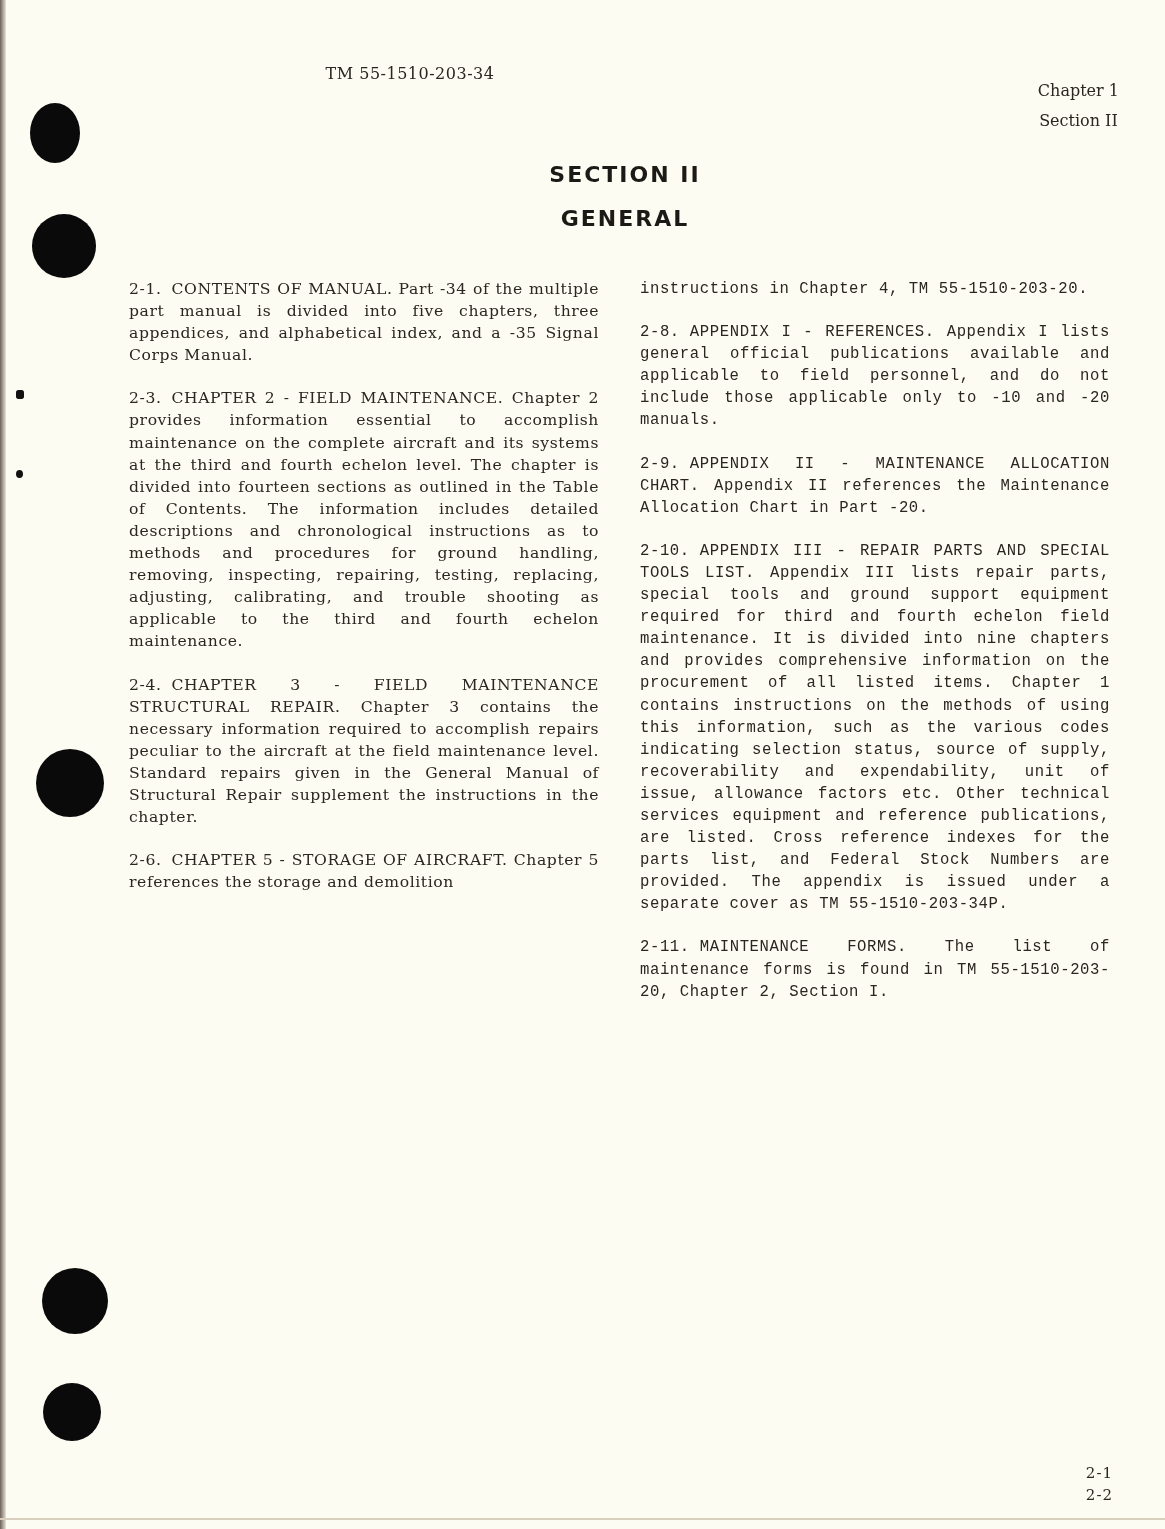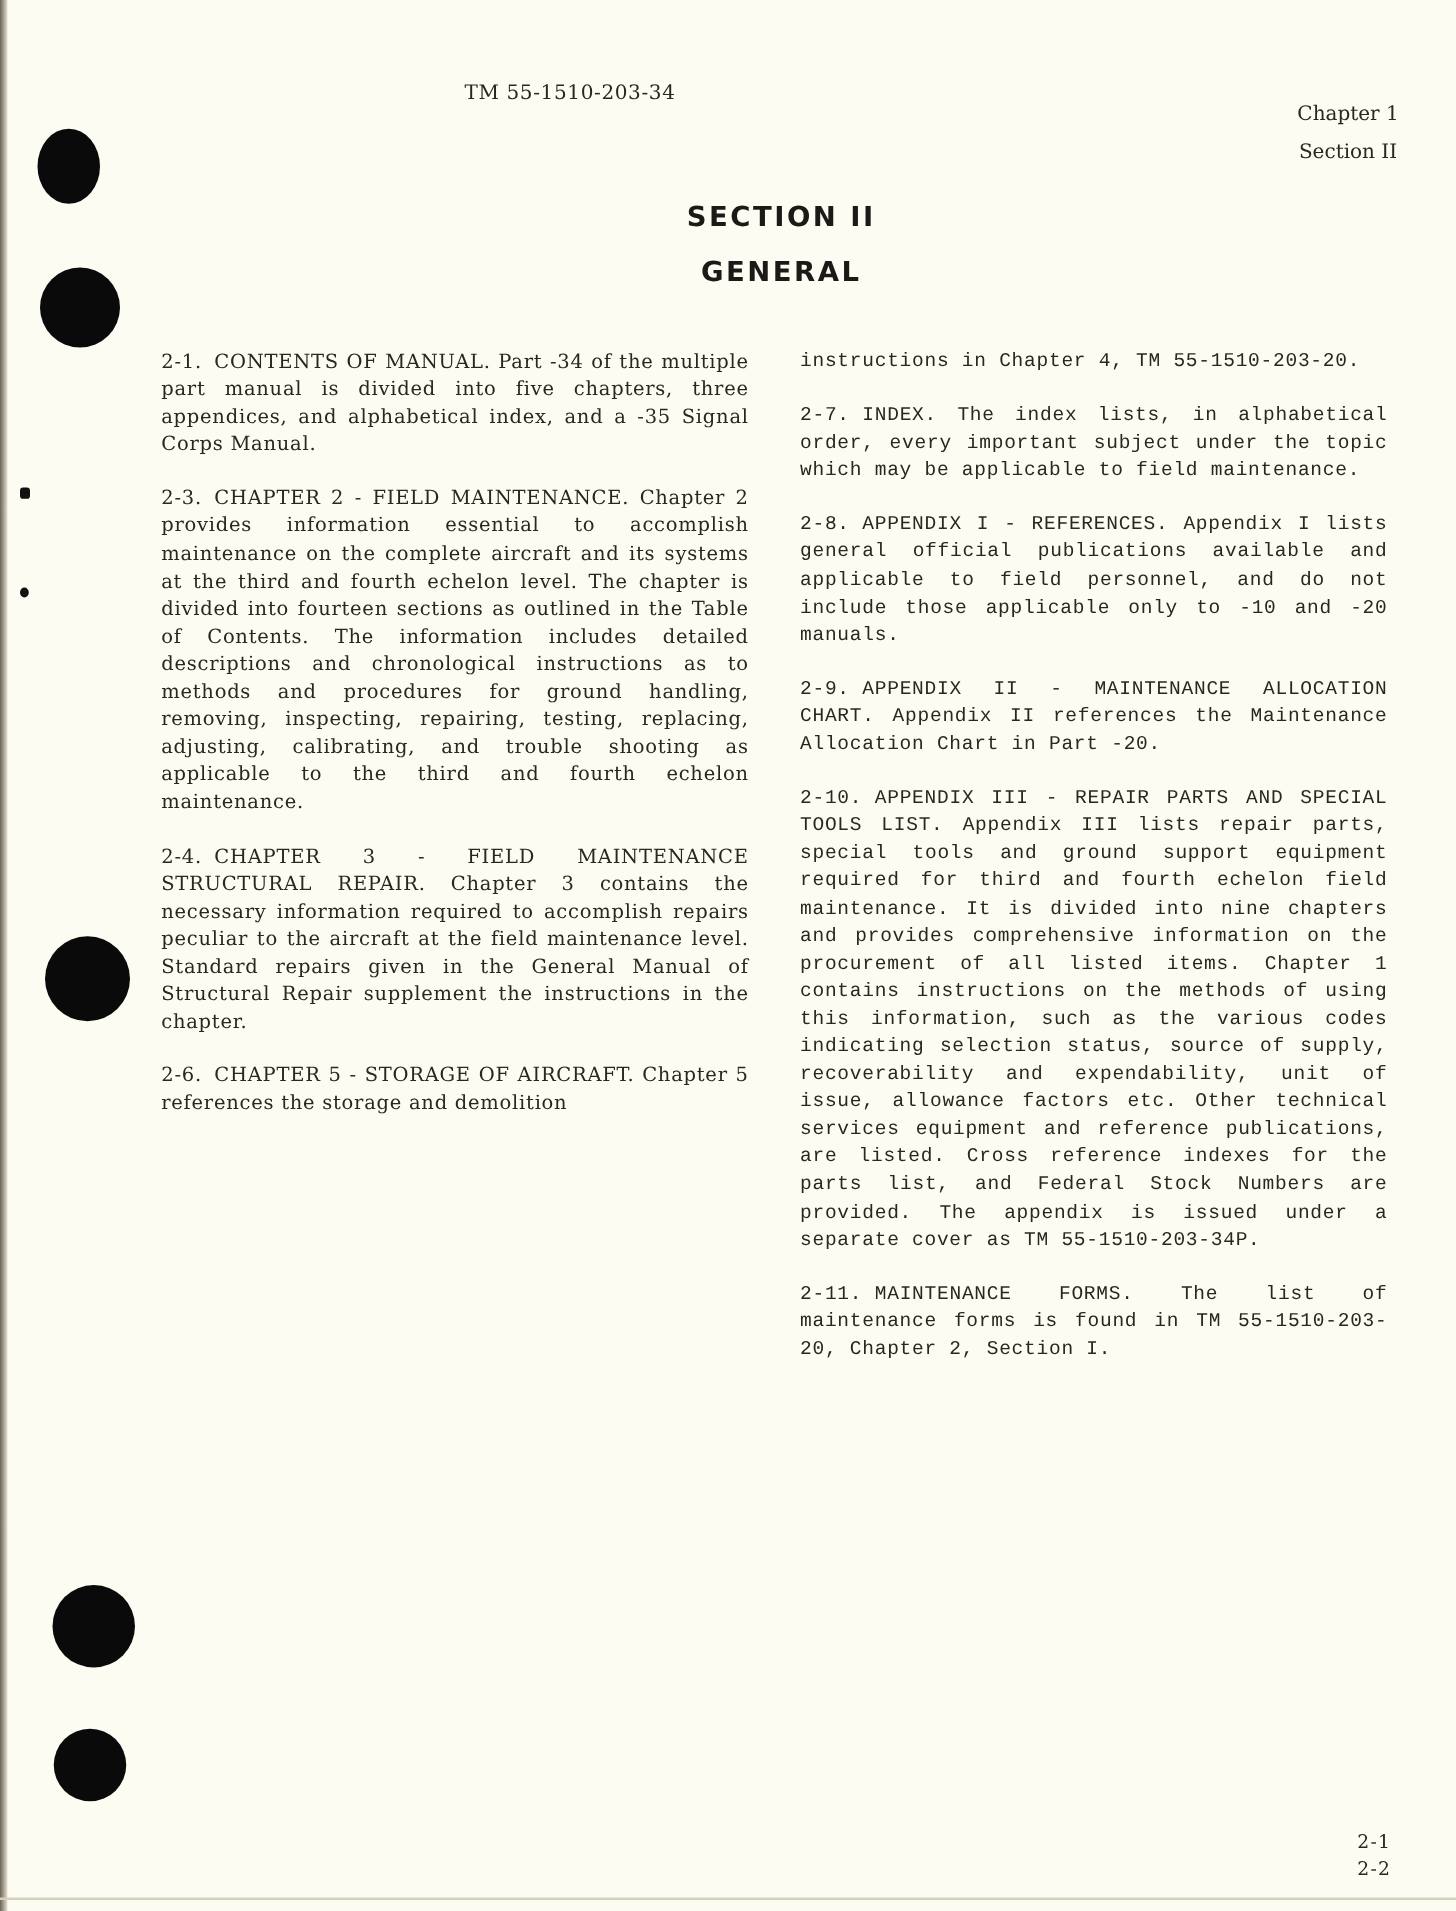--- a/index.html
+++ b/index.html
@@ -14,21 +14,21 @@
   .left-edge {
     position: absolute; left: 0; top: 0; width: 6px; height: 1529px;
     background: linear-gradient(to right, #6b6259, #e9e3d3);
   }
   .hole {
     position: absolute; background: #0a0a0a; border-radius: 50%;
   }
   .dot { position: absolute; background: #111; border-radius: 50%; }
   .hdr-center {
     position: absolute; top: 64px; left: 0; width: 820px; text-align: center;
-    font-size: 16px; letter-spacing: 0.5px; padding-left: 46px;
+    font-size: 16px; letter-spacing: 0.5px;
   }
   .hdr-right {
     position: absolute; top: 76px; right: 46px; text-align: center;
     font-size: 16px; line-height: 30px;
   }
   .title {
     position: absolute; left: 0; width: 1250px; text-align: center;
     font-family: "DejaVu Sans", sans-serif; font-weight: bold;
     font-size: 22px; letter-spacing: 2px; color: #1c1a16;
   }
@@ -73,21 +73,20 @@
 
 <div class="col left">
   <p class="para"><span class="num">2-1.</span><span>CONTENTS OF MANUAL. Part -34 of the multiple part manual is divided into five chapters, three appendices, and alphabetical index, and a -35 Signal Corps Manual.</span></p>
   <p class="para"><span class="num">2-3.</span><span>CHAPTER 2 - FIELD MAINTENANCE. Chapter 2 provides information essential to accomplish maintenance on the complete aircraft and its systems at the third and fourth echelon level. The chapter is divided into fourteen sections as outlined in the Table of Contents. The information includes detailed descriptions and chronological instructions as to methods and procedures for ground handling, removing, inspecting, repairing, testing, replacing, adjusting, calibrating, and trouble shooting as applicable to the third and fourth echelon maintenance.</span></p>
   <p class="para"><span class="num">2-4.</span><span>CHAPTER 3 - FIELD MAINTENANCE STRUCTURAL REPAIR. Chapter 3 contains the necessary information required to accomplish repairs peculiar to the aircraft at the field maintenance level. Standard repairs given in the General Manual of Structural Repair supplement the instructions in the chapter.</span></p>
   <p class="para"><span class="num">2-6.</span><span>CHAPTER 5 - STORAGE OF AIRCRAFT. Chapter 5 references the storage and demolition</span></p>
 </div>
 
 <div class="col right">
   <p class="para"><span>instructions in Chapter 4, TM 55-1510-203-20.</span></p>
-  <p class="para"><span class="num">2-7.</span><span>INDEX. The index lists, in alphabetical order, every important subject under the topic which may be applicable to field maintenance.</span></p>
   <p class="para"><span class="num">2-8.</span><span>APPENDIX I - REFERENCES. Appendix I lists general official publications available and applicable to field personnel, and do not include those applicable only to -10 and -20 manuals.</span></p>
   <p class="para"><span class="num">2-9.</span><span>APPENDIX II - MAINTENANCE ALLOCATION CHART. Appendix II references the Maintenance Allocation Chart in Part -20.</span></p>
   <p class="para"><span class="num">2-10.</span><span>APPENDIX III - REPAIR PARTS AND SPECIAL TOOLS LIST. Appendix III lists repair parts, special tools and ground support equipment required for third and fourth echelon field maintenance. It is divided into nine chapters and provides comprehensive information on the procurement of all listed items. Chapter 1 contains instructions on the methods of using this information, such as the various codes indicating selection status, source of supply, recoverability and expendability, unit of issue, allowance factors etc. Other technical services equipment and reference publications, are listed. Cross reference indexes for the parts list, and Federal Stock Numbers are provided. The appendix is issued under a separate cover as TM 55-1510-203-34P.</span></p>
   <p class="para"><span class="num">2-11.</span><span>MAINTENANCE FORMS. The list of maintenance forms is found in TM 55-1510-203-20, Chapter 2, Section I.</span></p>
 </div>
 
 <div class="pagenum">
   <div>2-1</div>
   <div>2-2</div>
 </div>

